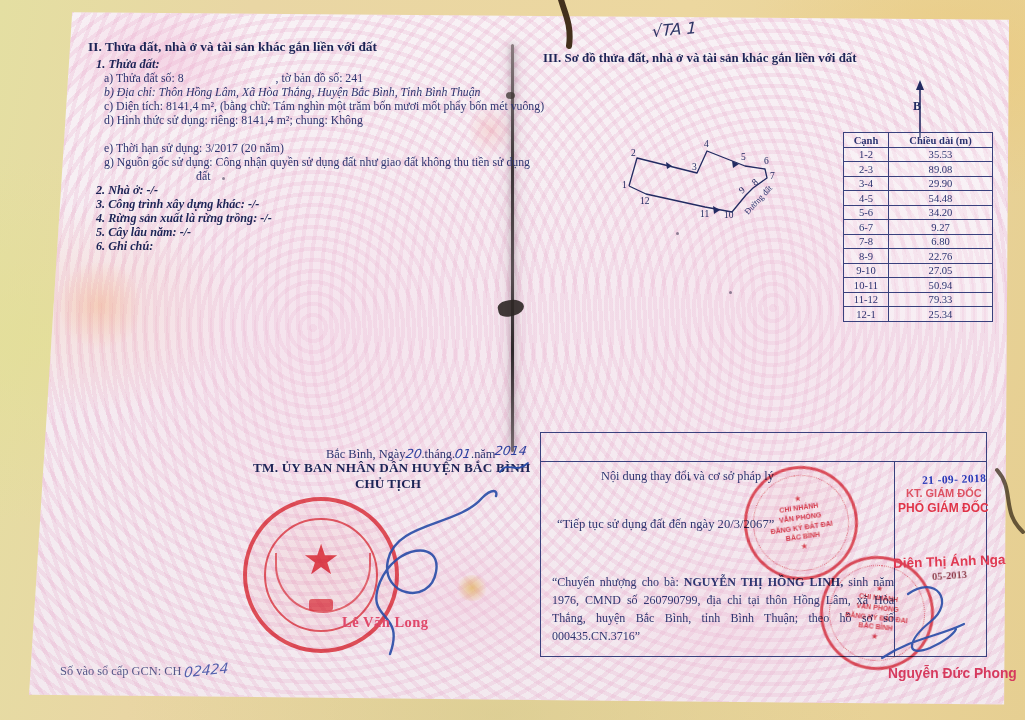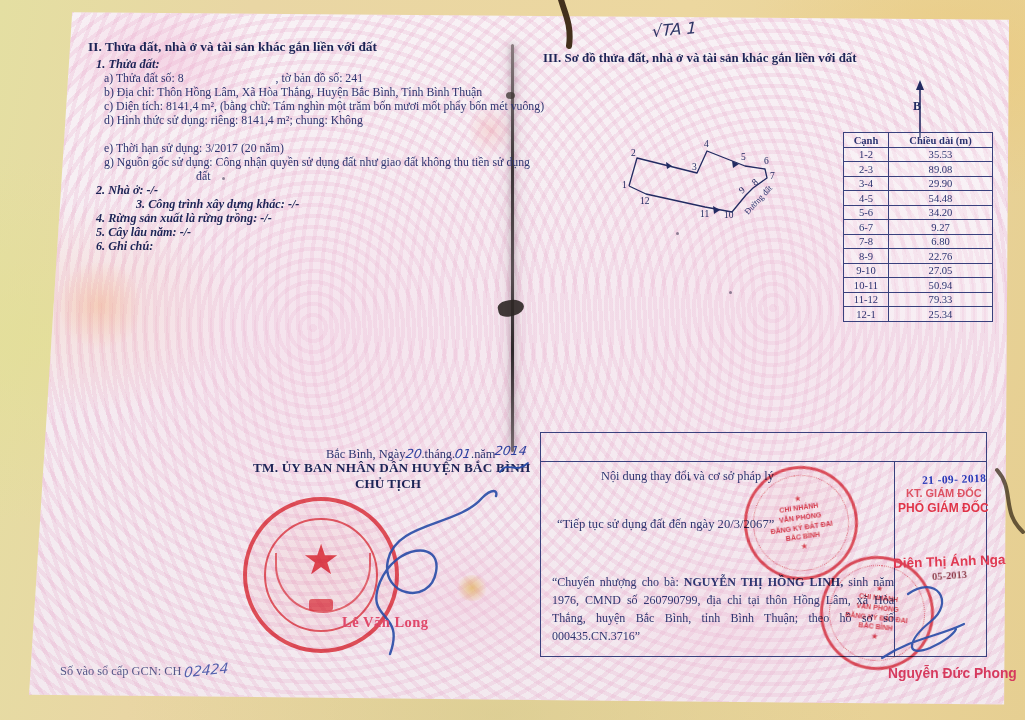--- a/index.html
+++ b/index.html
@@ -102,29 +102,29 @@
     <path d="M4,2 C22,22 8,44 30,64" stroke="#3a2c18" stroke-width="4" fill="none" stroke-linecap="round" opacity=".75"></path>
   </svg>
 
   <div class="t hdr" style="left:88px;top:39px;font-size:13.4px;">II. Thửa đất, nhà ở và tài sản khác gắn liền với đất</div>
   <div class="t hdr it" style="left:96px;top:57px;font-size:12.4px;">1. Thửa đất:</div>
 
   <div class="t" style="left:104px;top:71px;font-size:11.8px;display:flex;">
     <span>a) Thửa đất số: 8</span>
     <span style="margin-left:92px;">, tờ bản đồ số: 241</span>
   </div>
-  <div class="t" style="left:104px;top:85px;font-size:11.8px;">b) Địa chỉ: Thôn Hồng Lâm, Xã Hòa Thắng, Huyện Bắc Bình, Tỉnh Bình Thuận</div>
+  <div class="t" style="left:104px;top:85px;font-size:11.8px;font-style:italic;">b) Địa chỉ: Thôn Hồng Lâm, Xã Hòa Thắng, Huyện Bắc Bình, Tỉnh Bình Thuận</div>
   <div class="t" style="left:104px;top:99px;font-size:11.8px;">c) Diện tích: 8141,4 m², (bằng chữ: Tám nghìn  một trăm bốn mươi mốt phẩy  bốn mét vuông)</div>
   <div class="t" style="left:104px;top:113px;font-size:11.8px;">d) Hình thức sử dụng: riêng: 8141,4 m²; chung: Không</div>
   <div class="t" style="left:104px;top:141px;font-size:11.8px;">e) Thời hạn sử dụng:    3/2017 (20 năm)</div>
   <div class="t" style="left:104px;top:155px;font-size:11.8px;">g) Nguồn gốc sử dụng: Công nhận quyền sử dụng đất như  giao đất không thu tiền sử dụng</div>
   <div class="t" style="left:196px;top:169px;font-size:11.8px;">đất</div>
 
   <div class="t hdr it" style="left:96px;top:183px;font-size:12.2px;">2. Nhà ở:   -/-</div>
-  <div class="t hdr it" style="left:96px;top:197px;font-size:12.2px;margin-left:40px;">3. Công trình xây dựng khác:   -/-</div>
+  <div class="t hdr it" style="left:96px;top:197px;font-size:12.2px;">3. Công trình xây dựng khác:   -/-</div>
   <div class="t hdr it" style="left:96px;top:211px;font-size:12.2px;">4. Rừng sản xuất là rừng trồng:   -/-</div>
   <div class="t hdr it" style="left:96px;top:225px;font-size:12.2px;font-family:Liberation Serif, serif;">5. Cây lâu năm:    -/-</div>
   <div class="t hdr it" style="left:96px;top:239px;font-size:12.2px;">6. Ghi chú:</div>
 
   <div class="t" style="left:326px;top:446px;font-size:12.4px;display:flex;align-items:baseline;">
     <span>Bắc Bình, Ngày</span>
     <span class="hand" style="font-size:12.5px;">20</span>
     <span>.tháng.</span>
     <span class="hand" style="font-size:12.5px;">01</span>
     <span>.năm</span>

